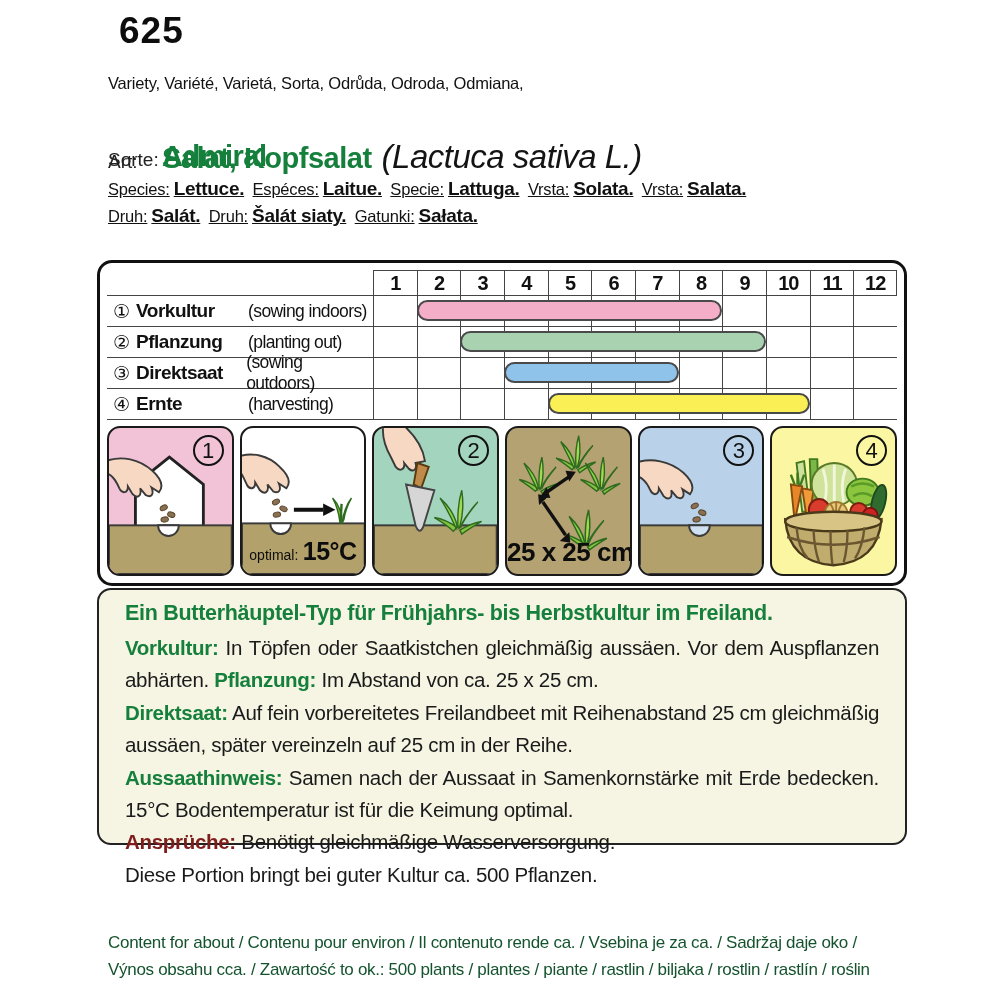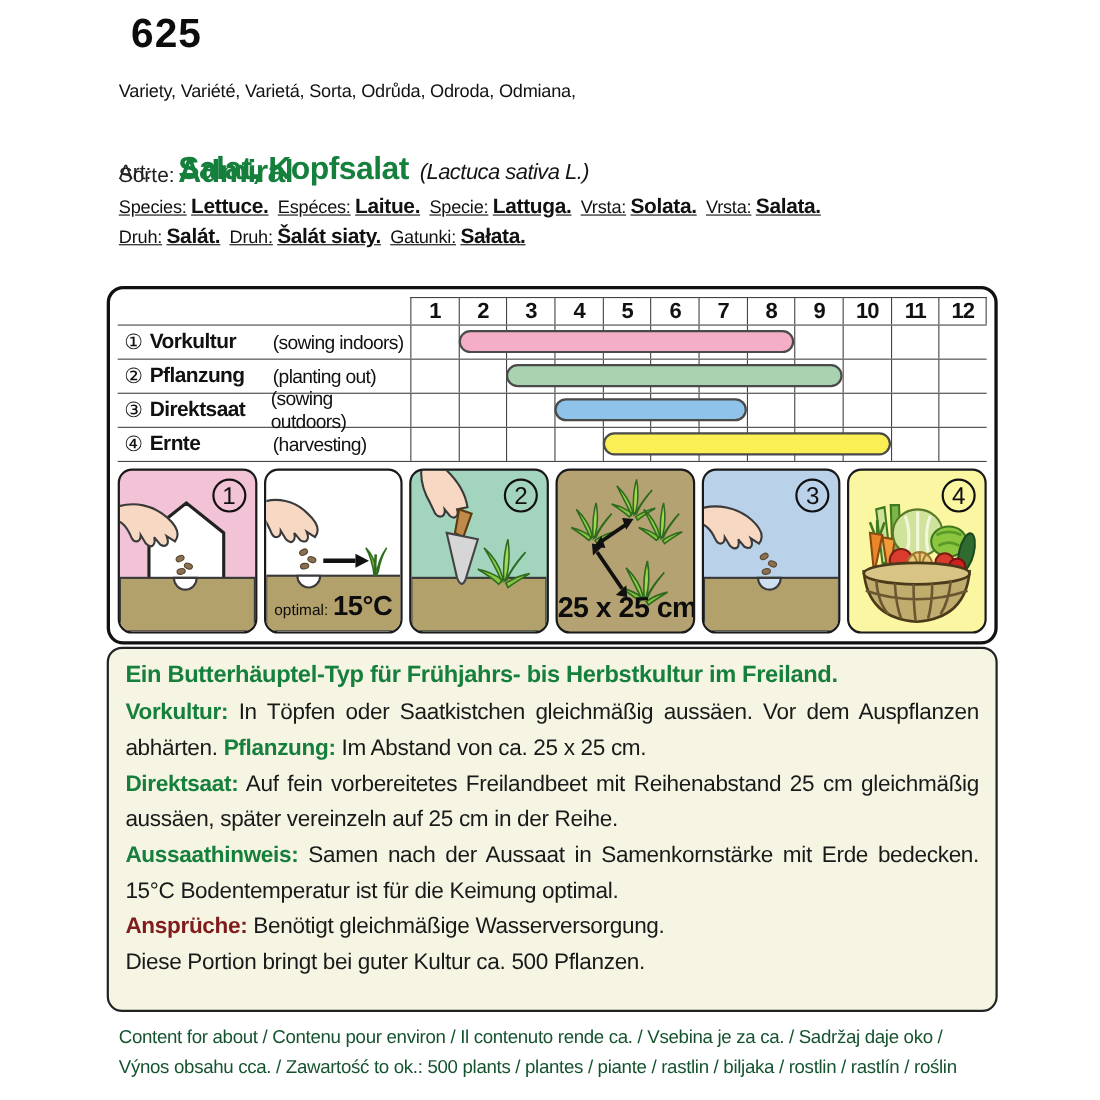--- a/index.html
+++ b/index.html
@@ -10,21 +10,21 @@
   }
   .abs{position:absolute;}
   
   #code{left:119px;top:10px;font-size:37px;font-weight:bold;letter-spacing:1px;color:#0d0d0d;}
   #variety-line{left:108px;top:74px;font-size:16.5px;letter-spacing:-0.2px;}
   .name-row{left:108px;display:flex;align-items:baseline;}
   #sorte-row{top:104px;margin-top:36px;}
   #art-row{top:138px;}
   .name-row .lbl{font-size:19px;width:54px;flex:none;color:#222;}
   .name-row .val{font-size:29px;font-weight:bold;letter-spacing:-0.5px;}
-  .latin{font-size:20px;font-style:italic;margin-left:10px;color:#141414;letter-spacing:-0.5px;}
+  .latin{font-size:33px;font-style:italic;margin-left:10px;color:#141414;letter-spacing:-0.5px;}
   .species-line{left:108px;font-size:16.5px;letter-spacing:-0.2px;}
   #species-1{top:178px;}
   #species-2{top:205px;}
   .species-line .slbl{font-size:16.5px;}
   .species-line .sval{font-size:19px;font-weight:bold;letter-spacing:-0.3px;}
   .species-line span{margin-right:4px;text-decoration:underline;}
   
   #cal-card{left:97px;top:260px;width:810px;box-sizing:border-box;
     border:3px solid #111;border-radius:15px;padding:7px 7px 7px 7px;background:#fff;}
   .cal-table{width:100%;}
@@ -54,22 +54,22 @@
   .panel svg{position:absolute;left:0;top:0;width:100%;height:100%;}
   .badge{position:absolute;top:7px;right:8px;width:31px;height:31px;border:2.5px solid #111;
     border-radius:50%;display:flex;align-items:center;justify-content:center;
     font-size:22px;color:#111;box-sizing:border-box;}
   .cap-temp{position:absolute;bottom:8px;left:0;right:0;text-align:center;color:#0d0d0d;white-space:nowrap;}
   .cap-temp .sm{font-size:14px;}
   .cap-temp .bg{font-size:25px;font-weight:bold;letter-spacing:-0.5px;}
   .cap-dist{position:absolute;bottom:6px;left:0;right:0;text-align:center;
     font-size:26px;font-weight:bold;color:#0d0d0d;letter-spacing:-0.5px;white-space:nowrap;}
   
-  #text-card{left:97px;top:588px;width:810px;box-sizing:border-box;height:332px;
-    border:2.5px solid #222;border-radius:14px;background:#f6f4e3;padding:9px 15px;}
+  #text-card{left:97px;top:588px;width:810px;box-sizing:border-box;height:257px;
+    border:2.5px solid #222;border-radius:14px;background:#f6f4e3;padding:9px 26px;}
   #text-card .headline{font-size:21.5px;font-weight:bold;margin:2px 0 6px 0;letter-spacing:-0.3px;}
   #text-card p{margin:0;font-size:20.5px;line-height:1.58;text-align:justify;
     color:#1a1a1a;letter-spacing:-0.3px;}
   #text-card p.last{text-align:left;}
   .lead{font-weight:bold;}
   .green{color:#157f3c;}
   
   #footer{left:108px;top:930px;width:800px;font-size:17px;line-height:1.58;
     color:#14532d;letter-spacing:-0.3px;}
 </style>

